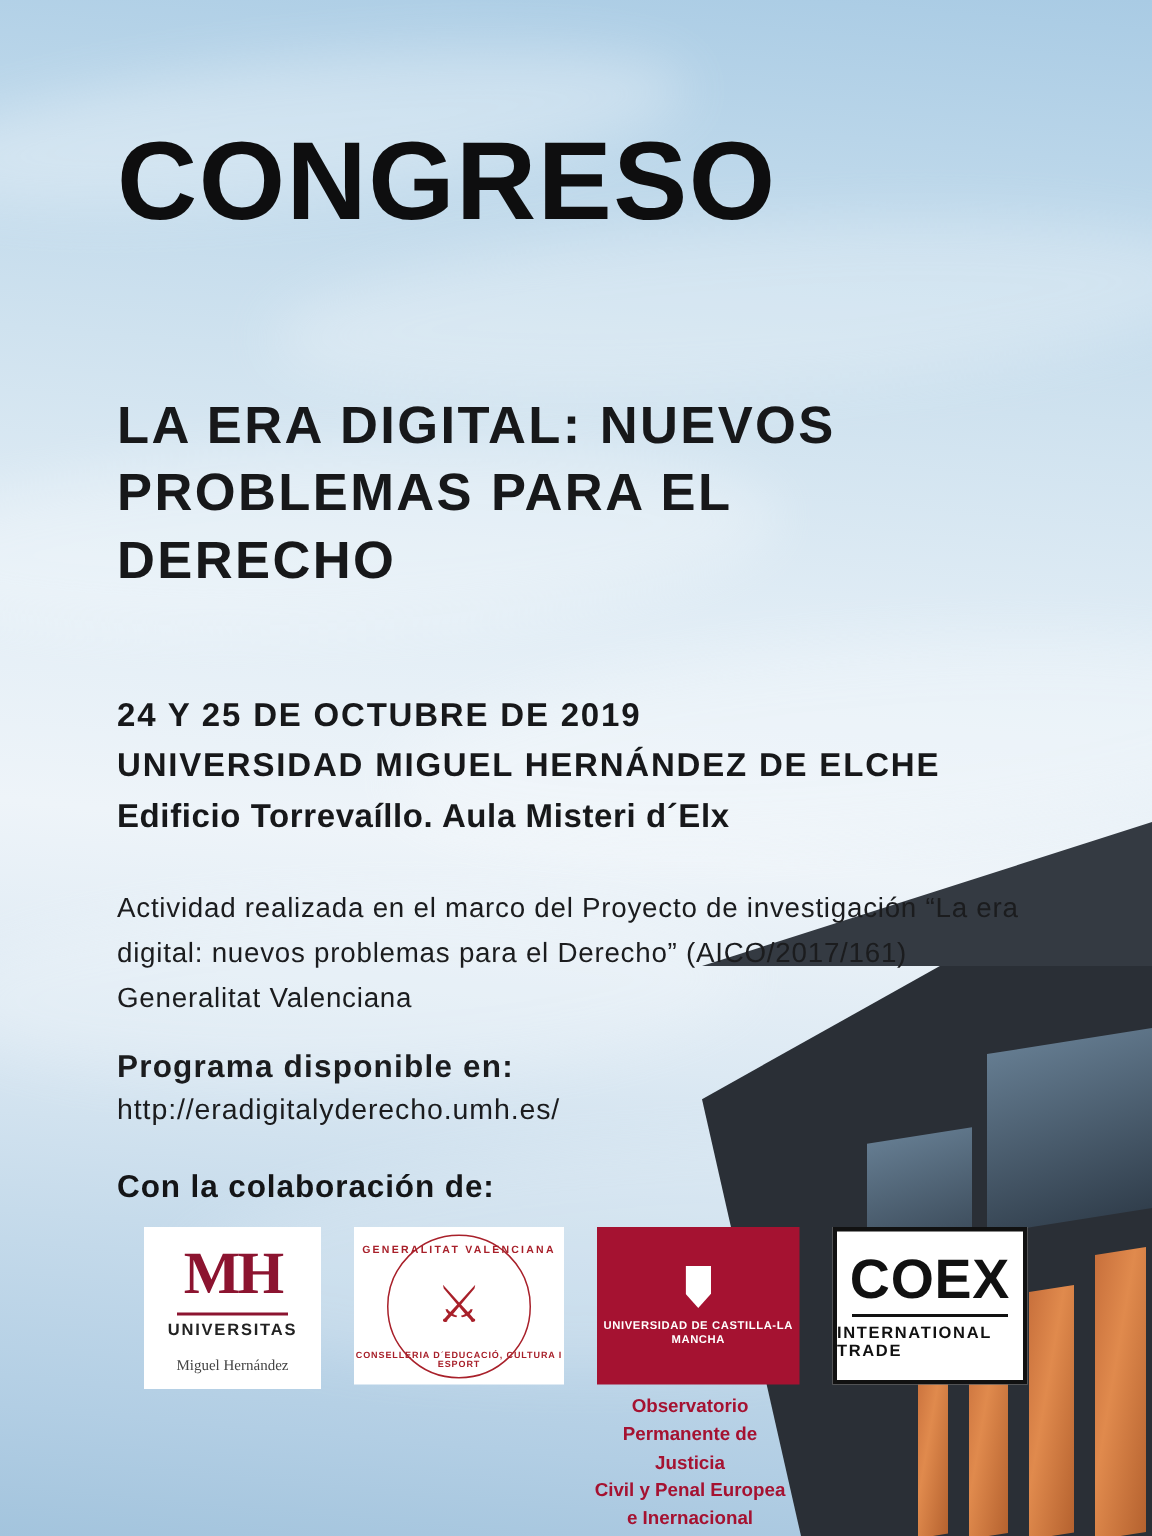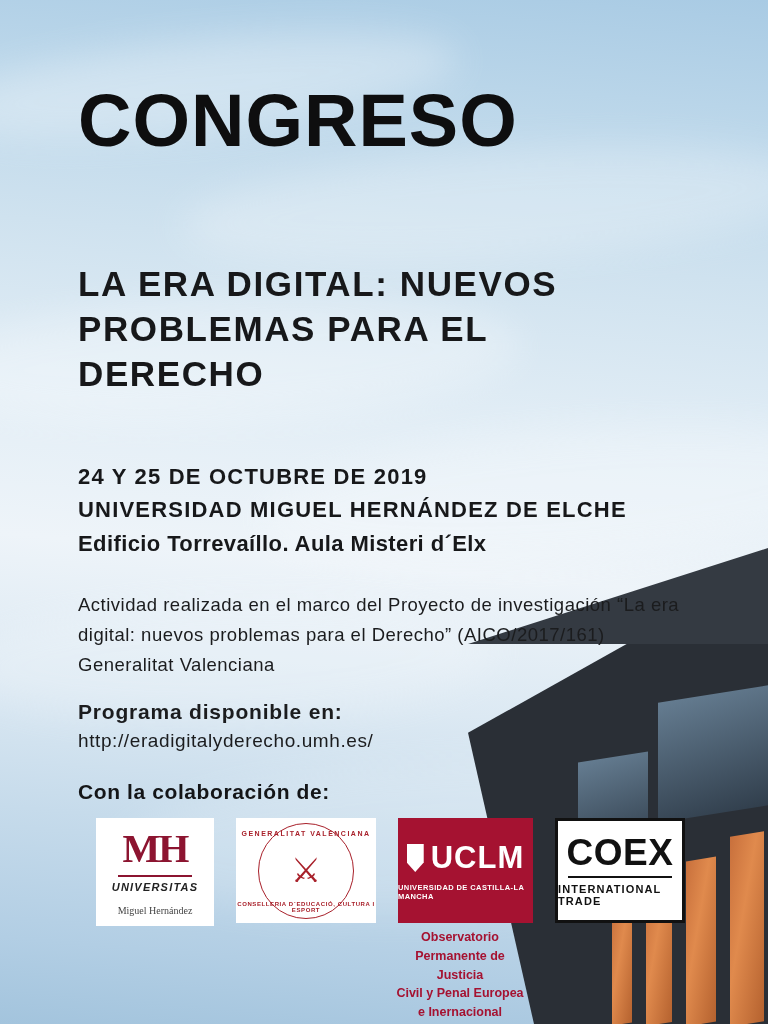--- a/index.html
+++ b/index.html
@@ -153,21 +153,21 @@
   }
   
   .umh { width: 118px; height: 108px; padding-top: 0; }
   .umh .umh-mark {
     font-family: "Liberation Serif", serif;
     font-size: 40px; font-weight: 700; color: #8c1430;
     line-height: 1; letter-spacing: -2px;
     position: relative;
   }
   .umh .umh-rule { width: 74px; height: 2px; background: #8c1430; margin: 6px 0 4px; }
-  .umh .umh-t1 { font-size: 11px; font-weight: 700; letter-spacing: 1.2px; color: #222; font-style: italic; }
+  .umh .umh-t1 { font-size: 11px; font-weight: 700; letter-spacing: 1.2px; color: #222; }
   .umh .umh-t2 { font-family:"Liberation Serif", serif; font-size: 10px; color: #444; margin-top: 12px;}
 
   
   .gva { width: 140px; height: 105px; position: relative; }
   .gva .ring {
     position: absolute; left: 50%; top: 50%;
     width: 96px; height: 96px; margin: -48px 0 0 -48px;
     border: 1.5px solid #a8202a; border-radius: 50%;
   }
   .gva .arc-top, .gva .arc-bot {
@@ -182,21 +182,21 @@
   }
 
   
   .uclm { width: 135px; height: 105px; background: #a51231; color: #fff; }
   .uclm .uc-row { display: flex; align-items: center; gap: 7px; }
   .uclm .uc-shield {
     width: 17px; height: 28px; background: #fff;
     clip-path: polygon(0 0,100% 0,100% 66%,50% 100%,0 66%);
   }
   .uclm .uc-name { font-size: 31px; font-weight: 800; letter-spacing: 1px; }
-  .uclm .uc-sub { font-size: 7.5px; font-weight: 700; letter-spacing: .4px; margin-top: 7px; }
+  .uclm .uc-sub { font-size: 7.5px; font-weight: 700; letter-spacing: .4px; margin-top: 7px; text-align: center; }
 
   
   .coex { width: 130px; height: 105px; border: 3px solid #111; background:#fff; }
   .coex .cx-name { font-size: 37px; font-weight: 800; letter-spacing: .5px; color: #111; line-height: 1; }
   .coex .cx-rule { width: 104px; height: 2px; background: #111; margin: 5px 0 5px; }
   .coex .cx-sub { font-size: 11px; font-weight: 700; letter-spacing: 1.1px; color: #111; }
 
   .obs {
     position: absolute;
     left: 380px; top: 928px;
@@ -267,21 +267,20 @@
       <div class="logo-box gva">
         <div class="ring"></div>
         <div class="arc-top">GENERALITAT  VALENCIANA</div>
         <div class="bat">⚔</div>
         <div class="arc-bot">CONSELLERIA D´EDUCACIÓ, CULTURA I ESPORT</div>
       </div>
 
       <div class="logo-box uclm">
         <div class="uc-row">
           <span class="uc-shield"></span>
-          <span class="uc-name">UCLM</span>
         </div>
         <div class="uc-sub">UNIVERSIDAD DE CASTILLA-LA MANCHA</div>
       </div>
 
       <div class="logo-box coex">
         <div class="cx-name">COEX</div>
         <div class="cx-rule"></div>
         <div class="cx-sub">INTERNATIONAL TRADE</div>
       </div>
 

